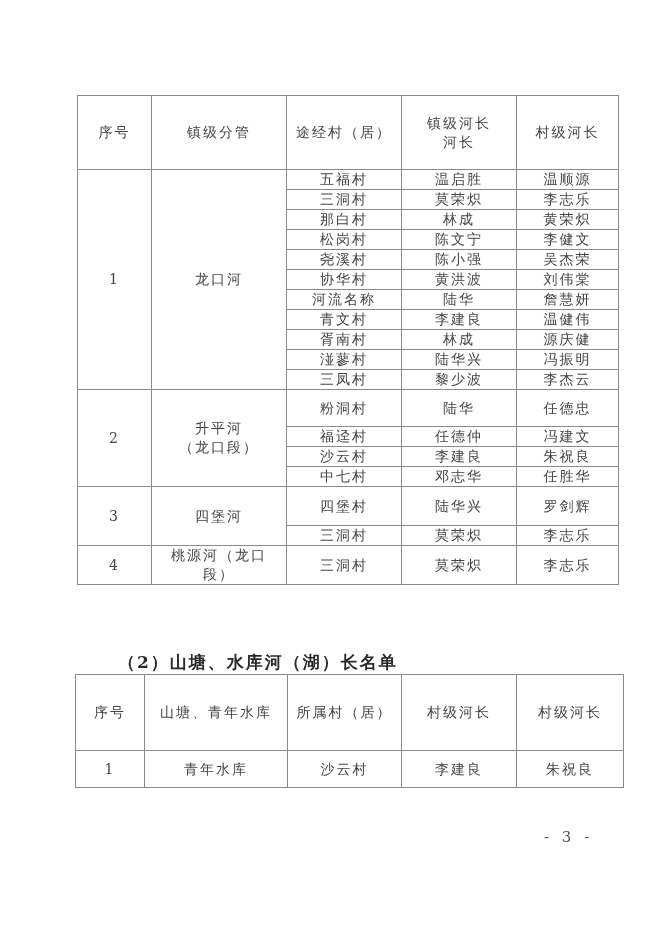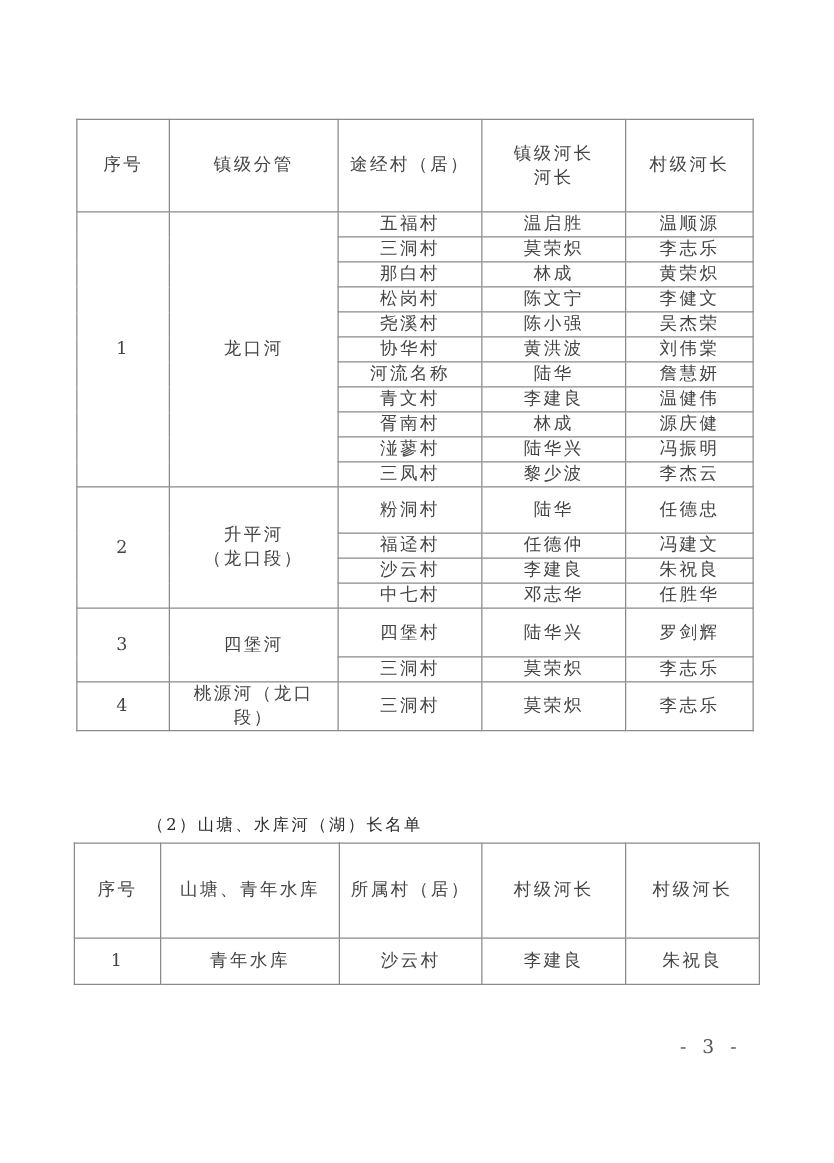--- a/index.html
+++ b/index.html
@@ -1,38 +1,38 @@
 <!DOCTYPE html>
 <html><head>
 <meta charset="utf-8">
 <style>
   html, body { margin: 0; padding: 0; }
   body {
     width: 667px; height: 930px; background: #ffffff; position: relative;
     font-family: "DejaVu Serif", "Liberation Serif", serif; color: #3a3a3a;
     overflow: hidden;
   }
-  table { border-collapse: collapse; position: absolute; table-layout: fixed; }
+  table { border-collapse: collapse; position: absolute; table-layout: fixed; margin-left: 16px; }
   td, th {
     border: 1px solid #8a8a8a; text-align: center; vertical-align: middle;
     font-weight: normal; font-size: 14px; letter-spacing: 2px; padding: 0;
     line-height: 19px; color: #444;
   }
   #t1 { left: 61px; top: 95px; width: 541px; }
   #t1 .hdr td { height: 73px; }
   #t1 .r { height: 20px; }
   #t1 .r2 { height: 37px; }
   #t1 .r3 { height: 39px; }
   #t1 .r4 { height: 37px; }
   #t2 { left: 59px; top: 674px; width: 548px; }
   #t2 .hdr td { height: 75px; }
   #t2 .row td { height: 36px; }
   .section-title {
-    position: absolute; left: 118px; top: 651px; font-size: 13px;
-    letter-spacing: 2px; color: #2a2a2a; font-weight: normal;
+    position: absolute; left: 118px; top: 651px; font-size: 17px;
+    letter-spacing: 2px; color: #2a2a2a; font-weight: bold;
   }
   .page-num {
     position: absolute; left: 544px; top: 828px; font-size: 15px; color: #555;
     letter-spacing: 4px;
   }
 </style>
 </head>
 <body>
 
 <table id="t1">

